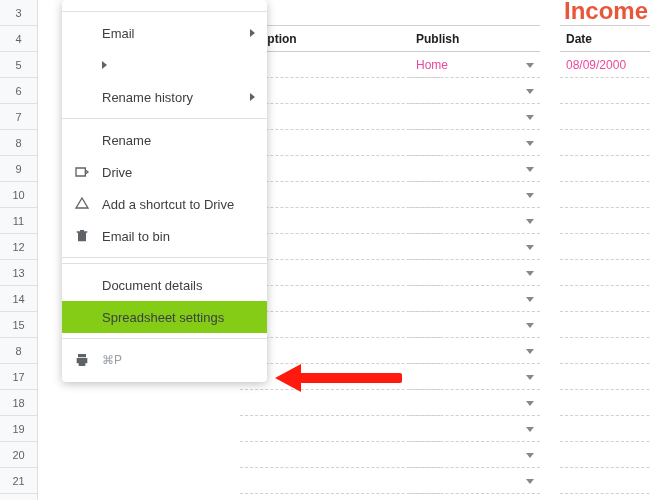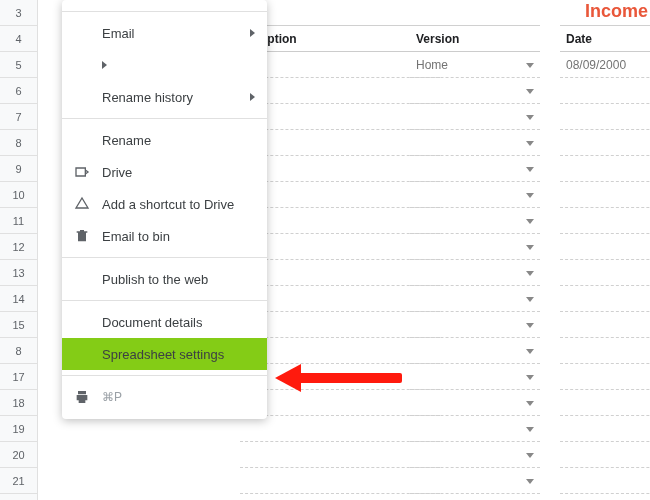--- a/index.html
+++ b/index.html
@@ -39,21 +39,21 @@
   }
   .col-desc { position:absolute; left: 202px; width:200px; top:0; bottom:0; }
   .col-cat  { position:absolute; left: 372px; width:130px; top:0; bottom:0; }
   .col-date { position:absolute; left: 522px; width:130px; top:0; bottom:0; }
   .cell {
     height: 26px;
     line-height: 26px;
     border-bottom: 1px dashed #d0d0d0;
     padding: 0 6px;
     font-size: 12px;
-    color: #737373;
+    color: #ec4899;
     white-space: nowrap;
     overflow: hidden;
     position: relative;
   }
   .cell.solid { border-bottom: 1px solid #d0d0d0; }
   .cell.header {
     font-weight: 600;
     color: #202124;
     border-bottom: 1px solid #ccc;
   }
@@ -66,21 +66,21 @@
     border-right: 4px solid transparent;
     border-top: 5px solid #888;
   }
   .income-label {
     position: absolute;
     right: 0; top: 0;
     height: 26px;
     line-height: 22px;
     color: #e9573a;
     font-weight: 700;
-    font-size: 18px;
+    font-size: 24px;
     padding-right: 2px;
   }
   
   .menu {
     position: absolute;
     left: 62px;
     top: 0;
     width: 205px;
     background: #fff;
     border-radius: 4px;
@@ -193,21 +193,21 @@
     <div class="cell"></div>
     <div class="cell"></div>
     <div class="cell"></div>
     <div class="cell"></div>
     <div class="cell"></div>
     <div class="cell"></div>
   </div>
 
   <div class="col-cat">
     <div class="cell solid"></div>
-    <div class="cell header">Version</div>
+    <div class="cell header">Publish</div>
     <div class="cell"><span>Home</span><span class="dropdown-arrow"></span></div>
     <div class="cell">
         <span class="dropdown-arrow"></span>
       </div>
     <div class="cell">
         <span class="dropdown-arrow"></span>
       </div>
     <div class="cell">
         <span class="dropdown-arrow"></span>
       </div>
@@ -315,24 +315,20 @@
   </div>
   <div class="menu-item">
     <span class="menu-icon">
       <svg width="16" height="16" viewBox="0 0 24 24" fill="#5f6368">
           <path d="M6 7h12v13H6z M4 5h16v2H4z M9 3h6v2H9z"></path>
         </svg>
     </span>
     <span class="menu-label">Email to bin</span>
   </div>
   <div class="menu-divider"></div>
-  <div class="menu-item">
-    <span class="menu-icon"></span>
-    <span class="menu-label">Publish to the web</span>
-  </div>
   <div class="menu-divider"></div>
   <div class="menu-item">
     <span class="menu-icon"></span>
     <span class="menu-label">Document details</span>
   </div>
   <div class="menu-item highlight">
     <span class="menu-icon"></span>
     <span class="menu-label">Spreadsheet settings</span>
   </div>
   <div class="menu-divider"></div>

